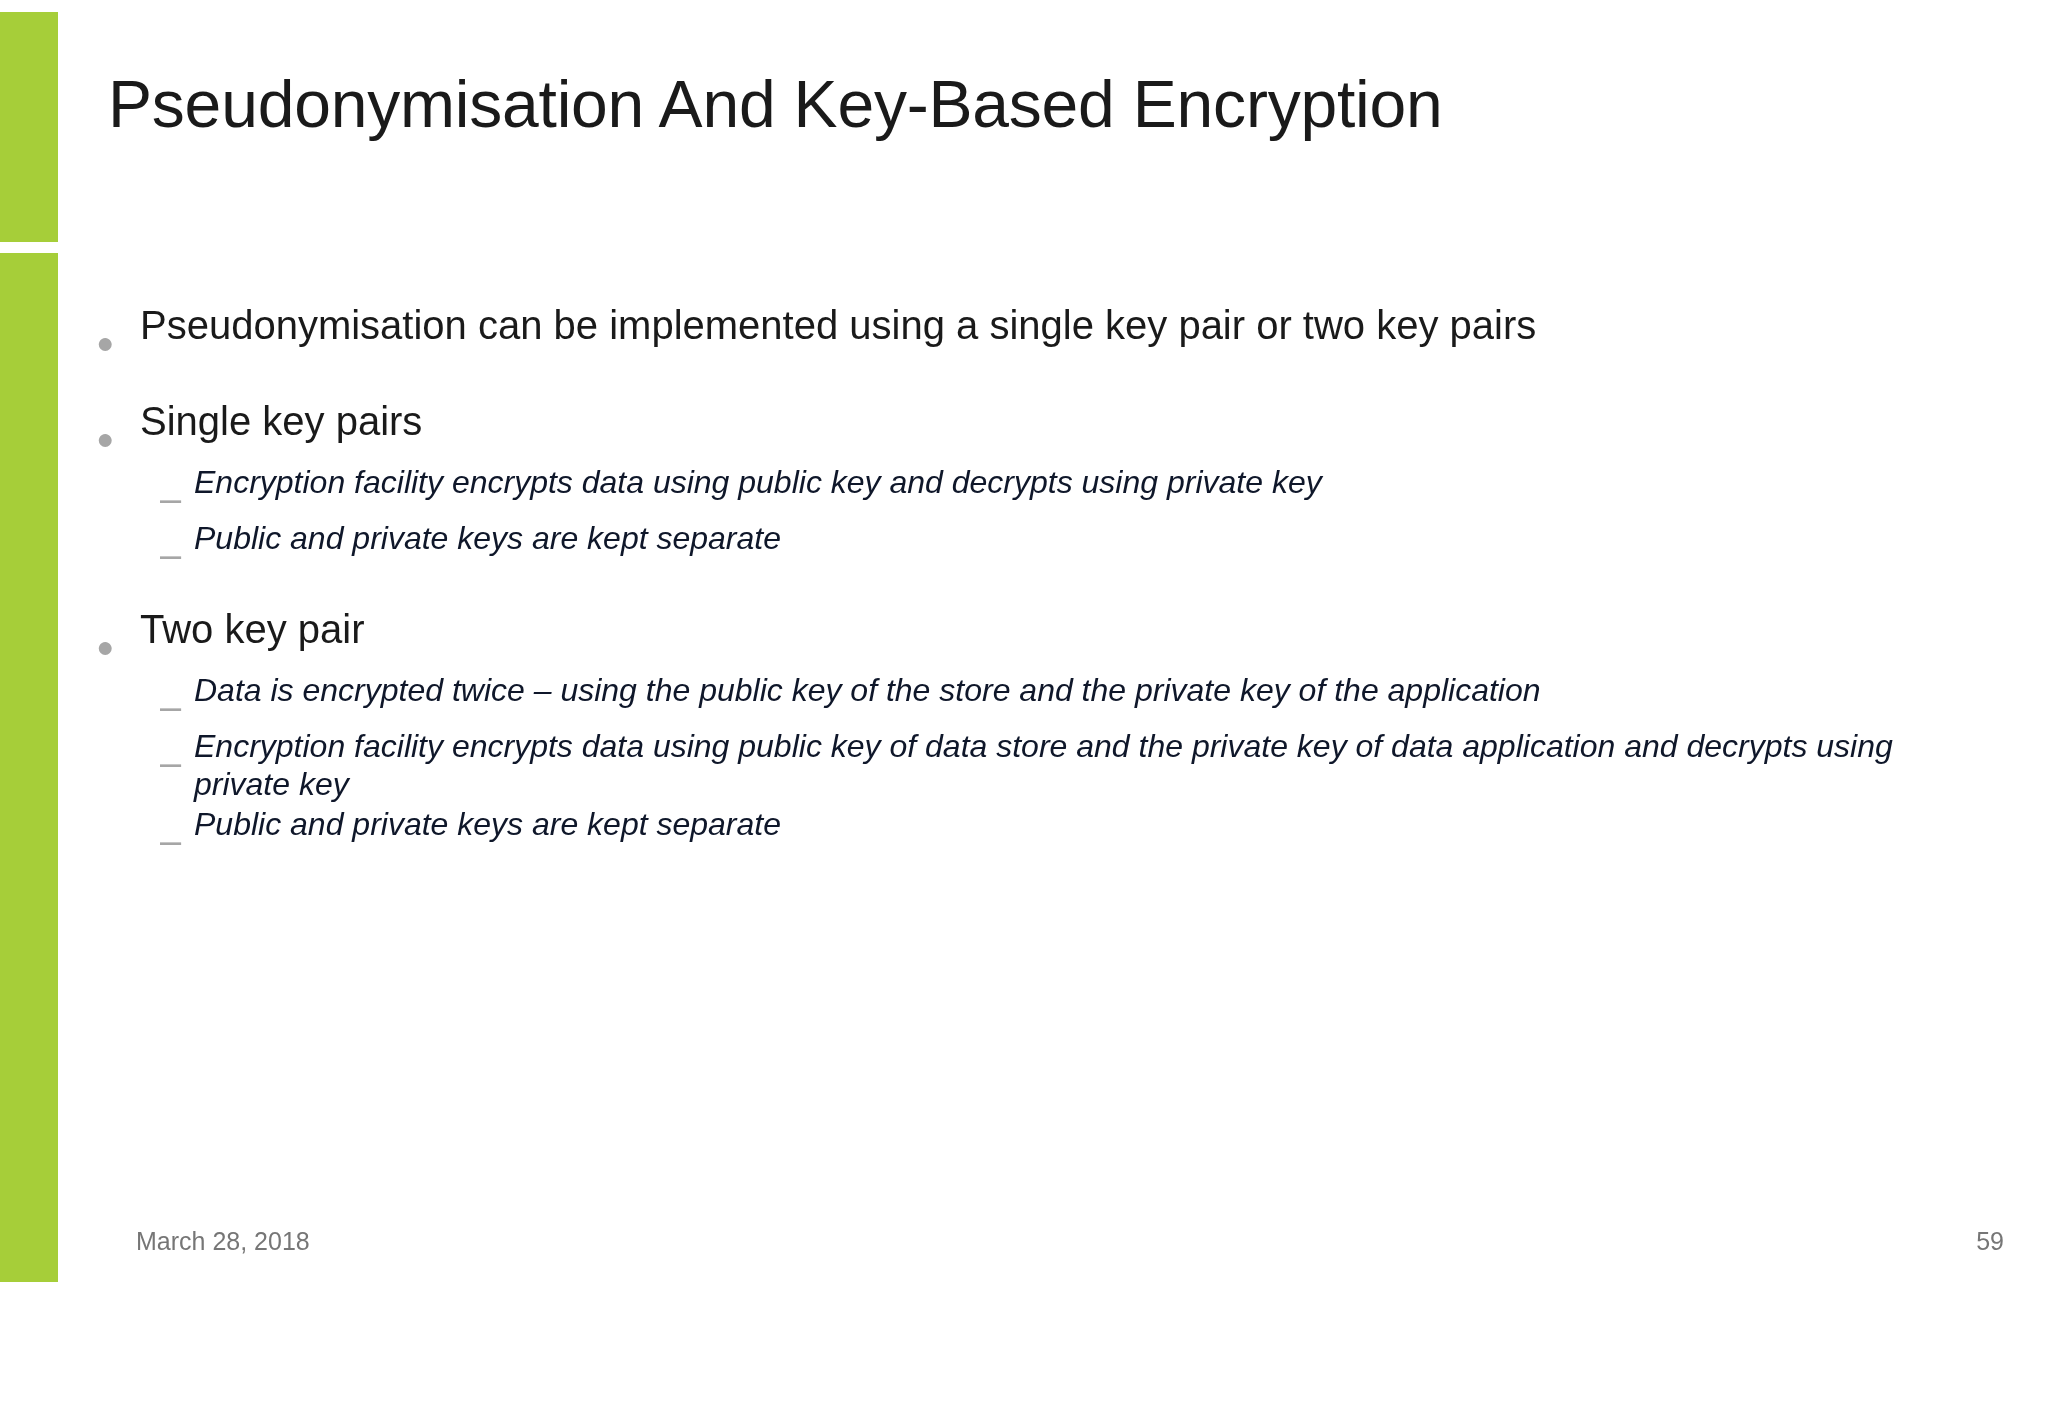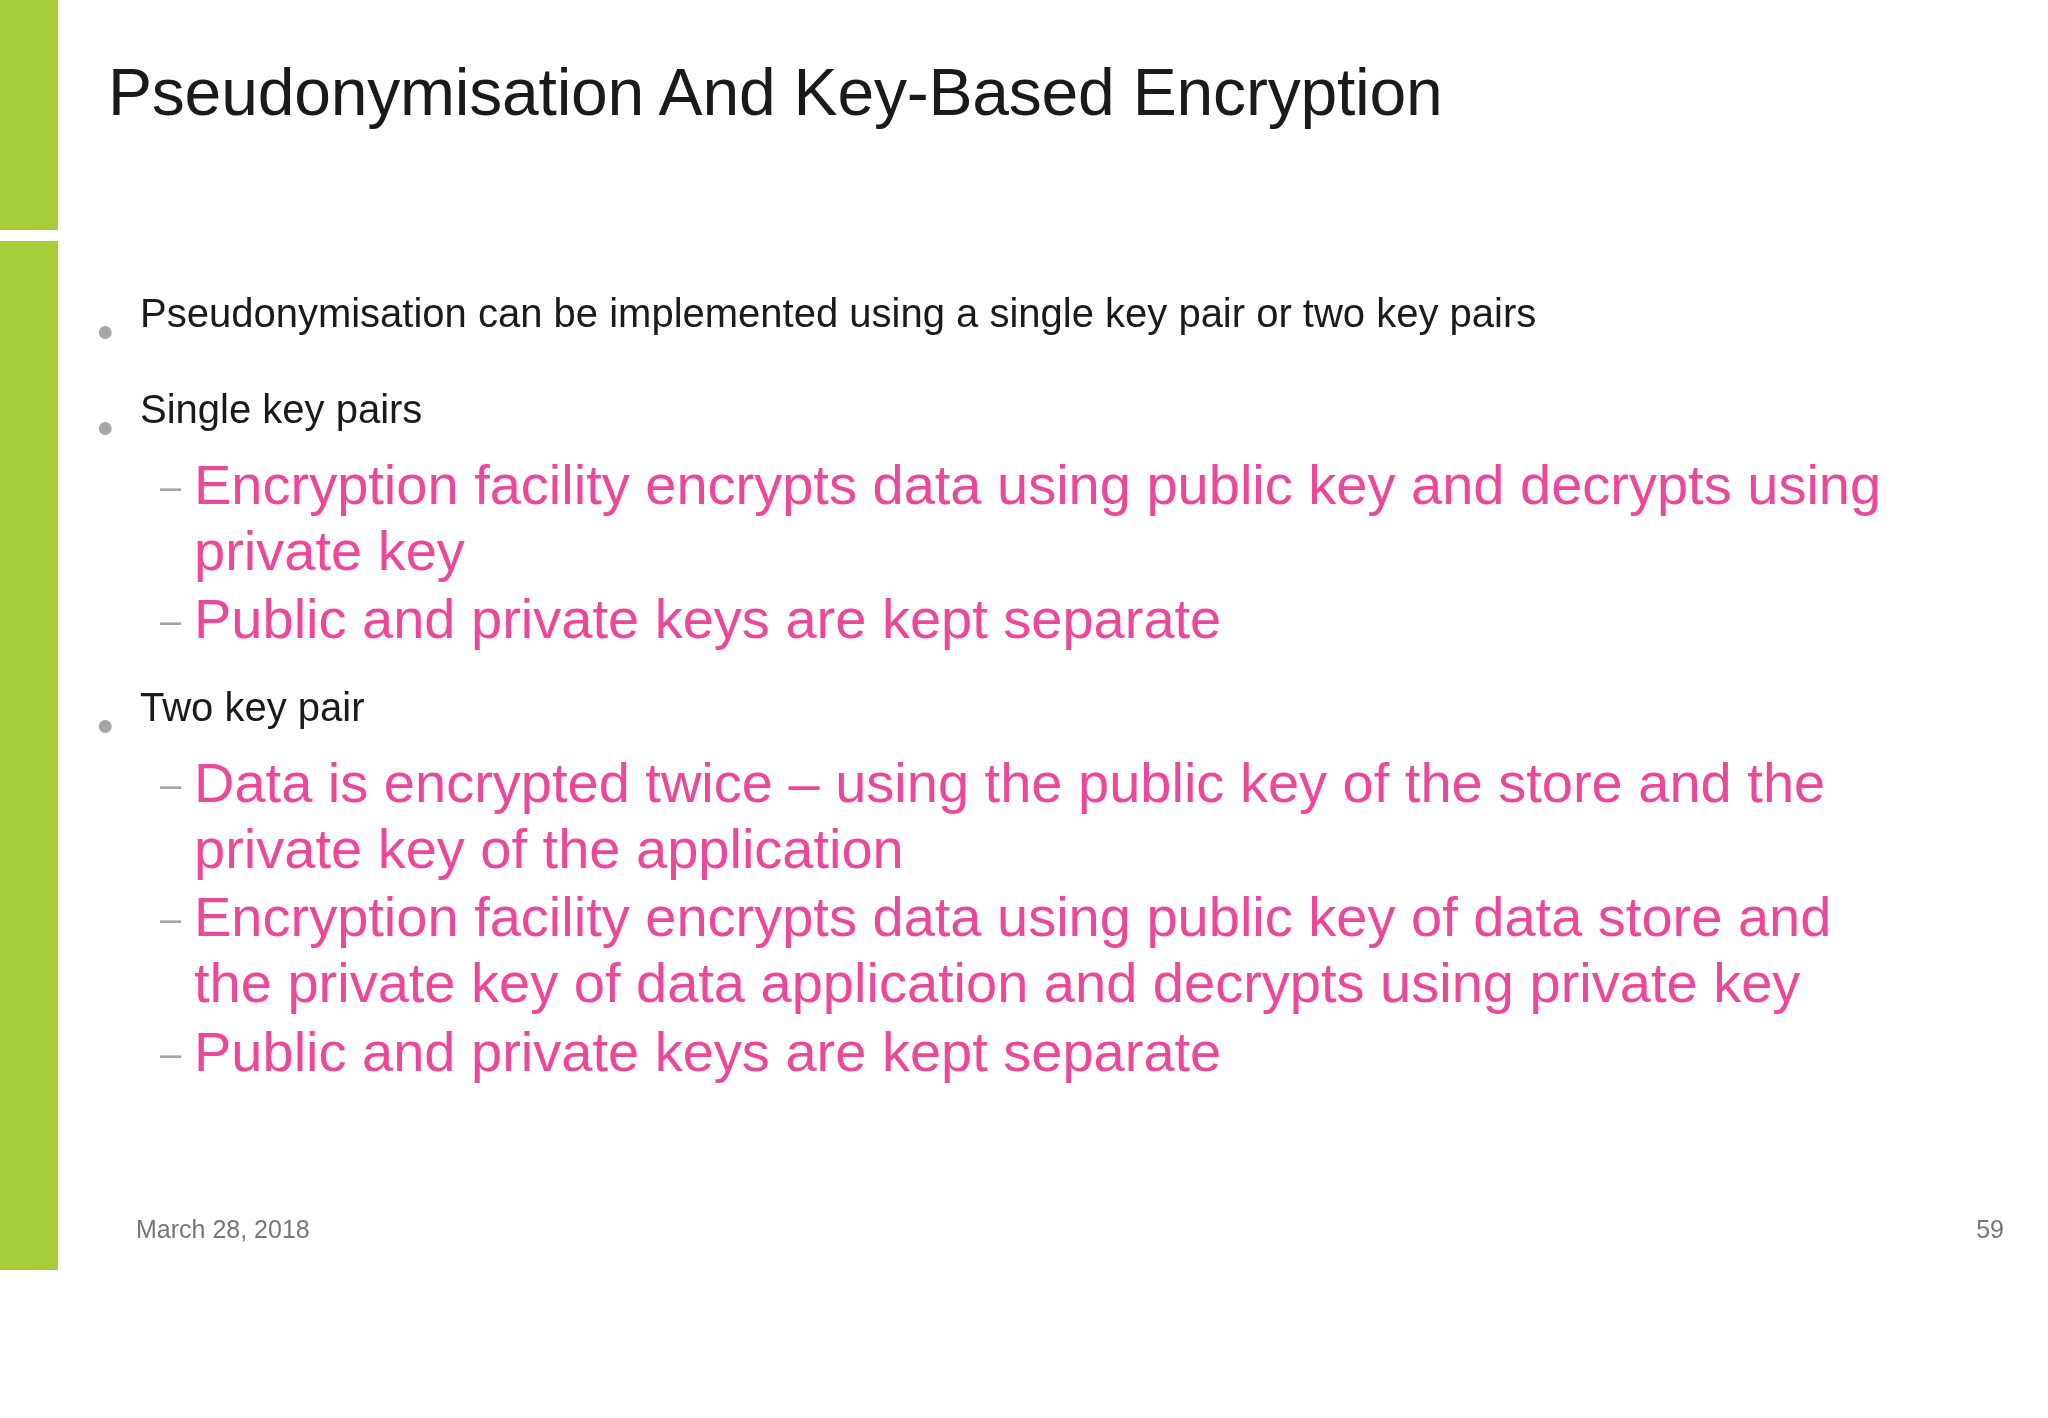--- a/index.html
+++ b/index.html
@@ -11,20 +11,21 @@
     font-family: "Liberation Sans", sans-serif;
     -webkit-font-smoothing: antialiased;
   }
 
   .slide {
     position: relative;
     width: 2048px;
     height: 1270px;
     background: #ffffff;
     overflow: hidden;
+    margin-top: 12px;
   }
 
   
   .accent-bar-top {
     position: absolute;
     left: 0;
     top: 0;
     width: 58px;
     height: 230px;
     background: #A6CE39;
@@ -93,24 +94,25 @@
   .lvl2 .bullet-dash {
     flex: 0 0 auto;
     width: 34px;
     padding-top: 16px;
     color: #A6A6A6;
     font-size: 38px;
     line-height: 1;
   }
   .lvl2 .lvl2-text {
     flex: 1 1 auto;
-    font-size: 56px;
+    font-size: 32px;
     line-height: 1.18;
-    color: #ec4899;
+    color: #0f172a;
     max-width: 1730px;
+    font-style: italic;
   }
 
   .group-gap { height: 30px; }
 
   
   .footer-date {
     position: absolute;
     left: 136px;
     bottom: 26px;
     font-size: 25px;

